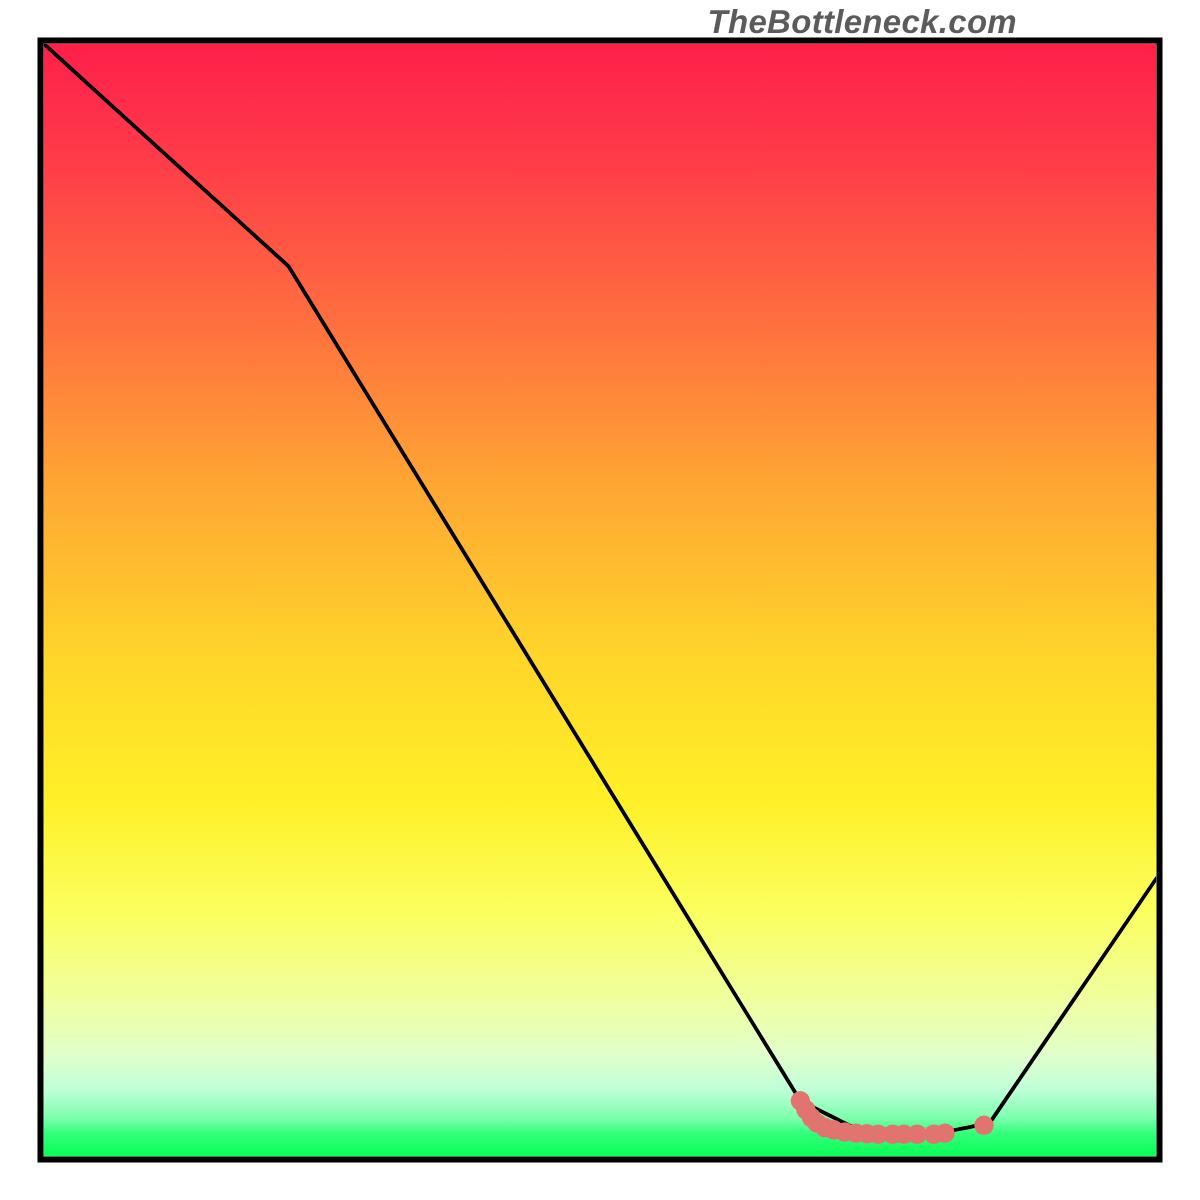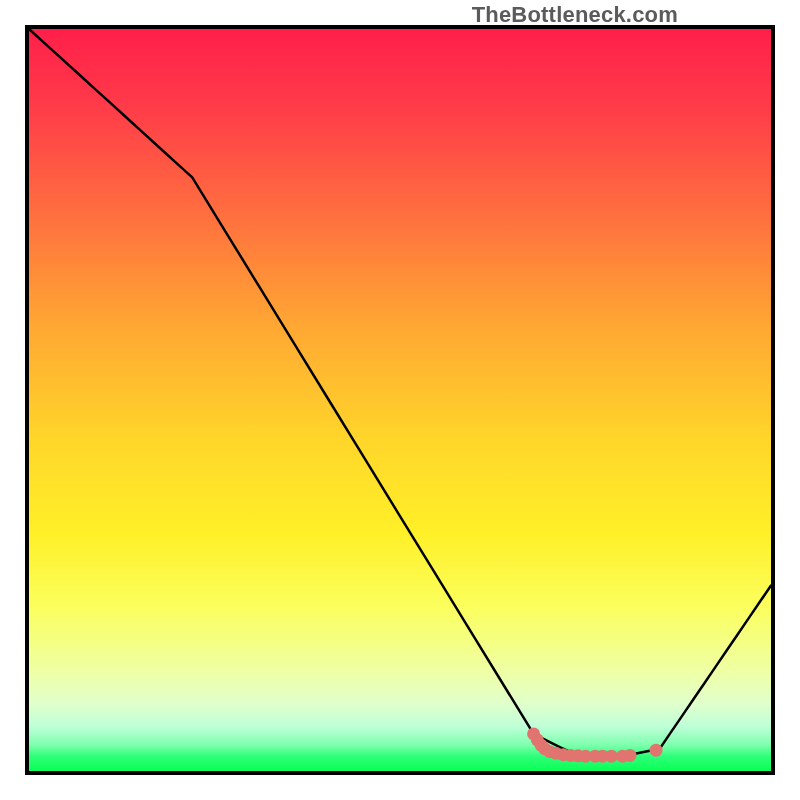--- a/index.html
+++ b/index.html
@@ -1,20 +1,21 @@
 <!DOCTYPE html>
 <html><head>
 <meta charset="utf-8">
 <style>
   * { margin: 0; padding: 0; box-sizing: border-box; }
   html, body { width: 800px; height: 800px; overflow: hidden; background: #fff; }
   .chart-container {
     position: relative;
     width: 688px;
     height: 800px;
+    font-style: italic;
   }
   .watermark {
     position: absolute;
     top: 2px;
     right: 10px;
     font-family: Arial, Helvetica, sans-serif;
     font-size: 22px;
     font-weight: bold;
     color: #5b5b5b;
     z-index: 10;

